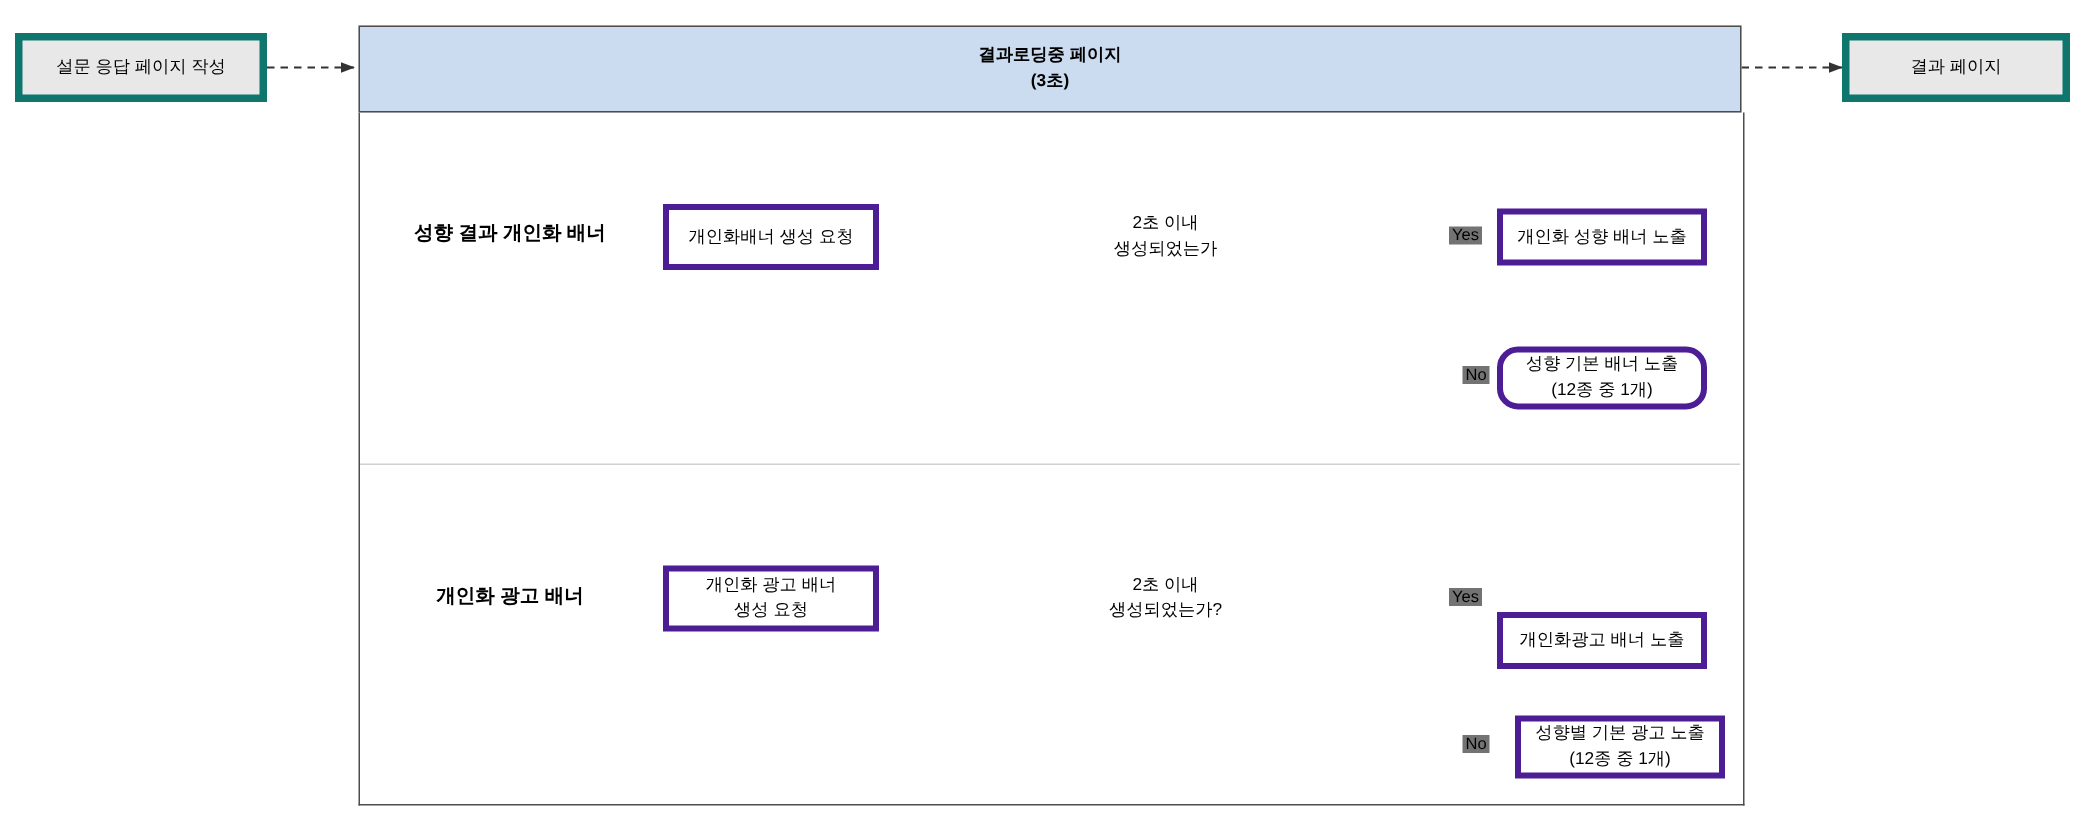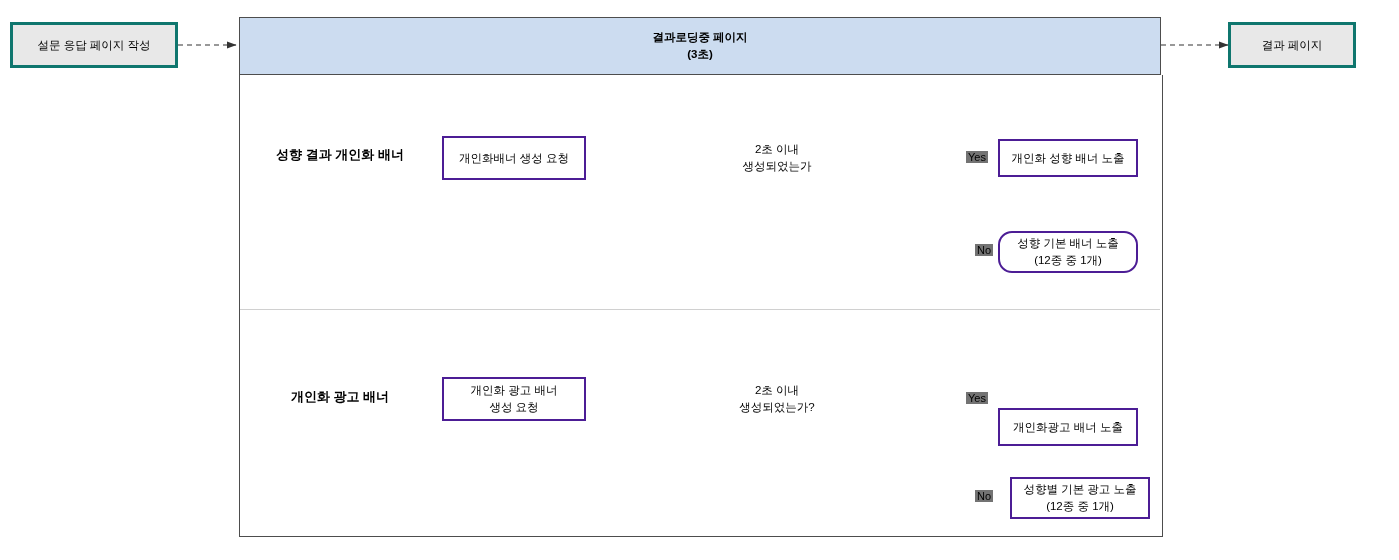--- a/index.html
+++ b/index.html
@@ -24,25 +24,25 @@
     display: flex;
     align-items: center;
     justify-content: center;
     text-align: center;
     font-size: 11.5px;
     line-height: 1.45;
     white-space: pre-line;
   }
   .box-gray {
     background: #e8e8e8;
-    border: 3px solid #0f766e;
+    border: 5px solid #0f766e;
   }
   .box-white {
     background: #ffffff;
-    border: 2px solid #4c1d95;
+    border: 4px solid #4c1d95;
   }
   .container-header {
     background: #ccdcf0;
     border: 1px solid #4d4d4d;
     font-weight: bold;
     font-size: 11.5px;
   }
   .container-body {
     background: #ffffff;
     border: 1px solid #4d4d4d;
@@ -127,21 +127,21 @@
 
     <polygon points="777,122 851,158 777,194 703,158" fill="#ffffff" stroke="#4d4d4d" stroke-width="1.2"></polygon>
 
     <polygon points="777,363 851,399 777,435 703,399" fill="#ffffff" stroke="#4d4d4d" stroke-width="1.2"></polygon>
   </svg>
 
   <div class="node box-gray" style="left:10px; top:22px; width:168px; height:46px;">
     <span>설문 응답 페이지 작성</span>
   </div>
 
-  <div class="node box-gray" style="left:1228px; top:22px; width:128px; height:46px;">
+  <div class="node box-gray" style="left:1228px; top:22px; width:152px; height:46px;">
     <span>결과 페이지</span>
   </div>
 
   <div class="container-body" style="position:absolute; left:239px; top:75px; width:922px; height:461px;"></div>
 
   <div class="node container-header" style="left:239px; top:17px; width:922px; height:58px; flex-direction:column;">
     <span>결과로딩중 페이지</span>
     <span>(3초)</span>
   </div>
 

